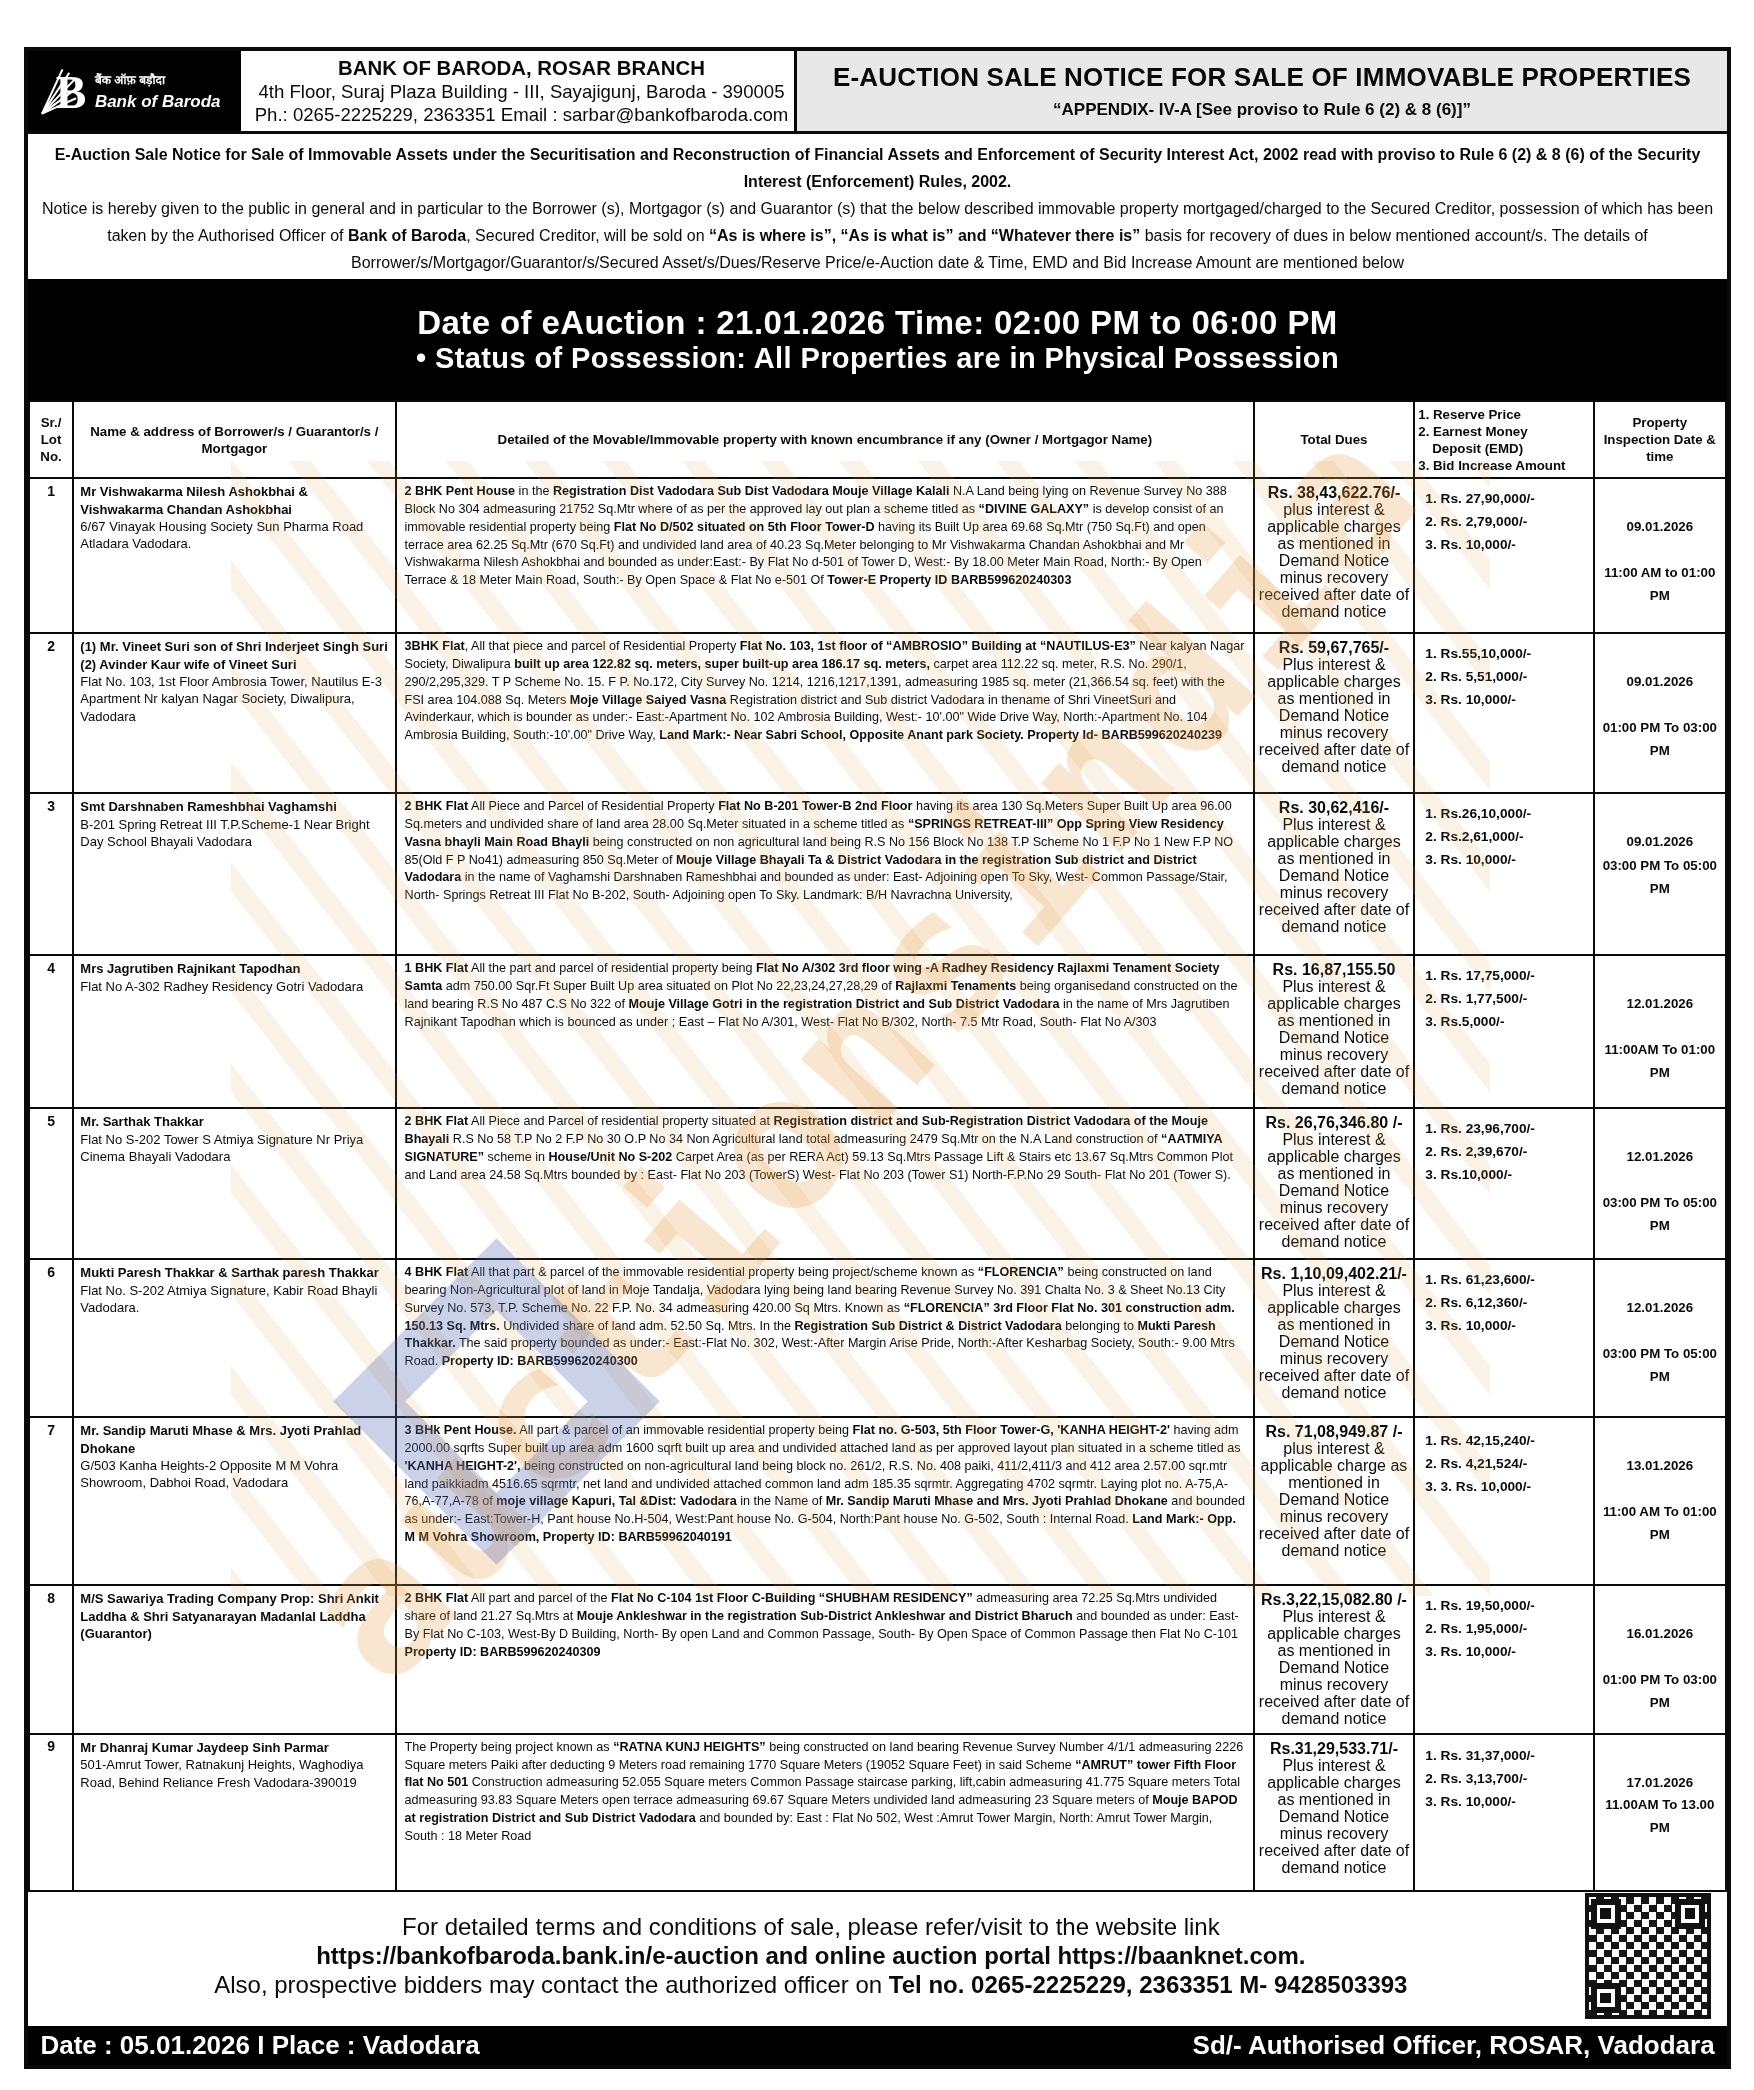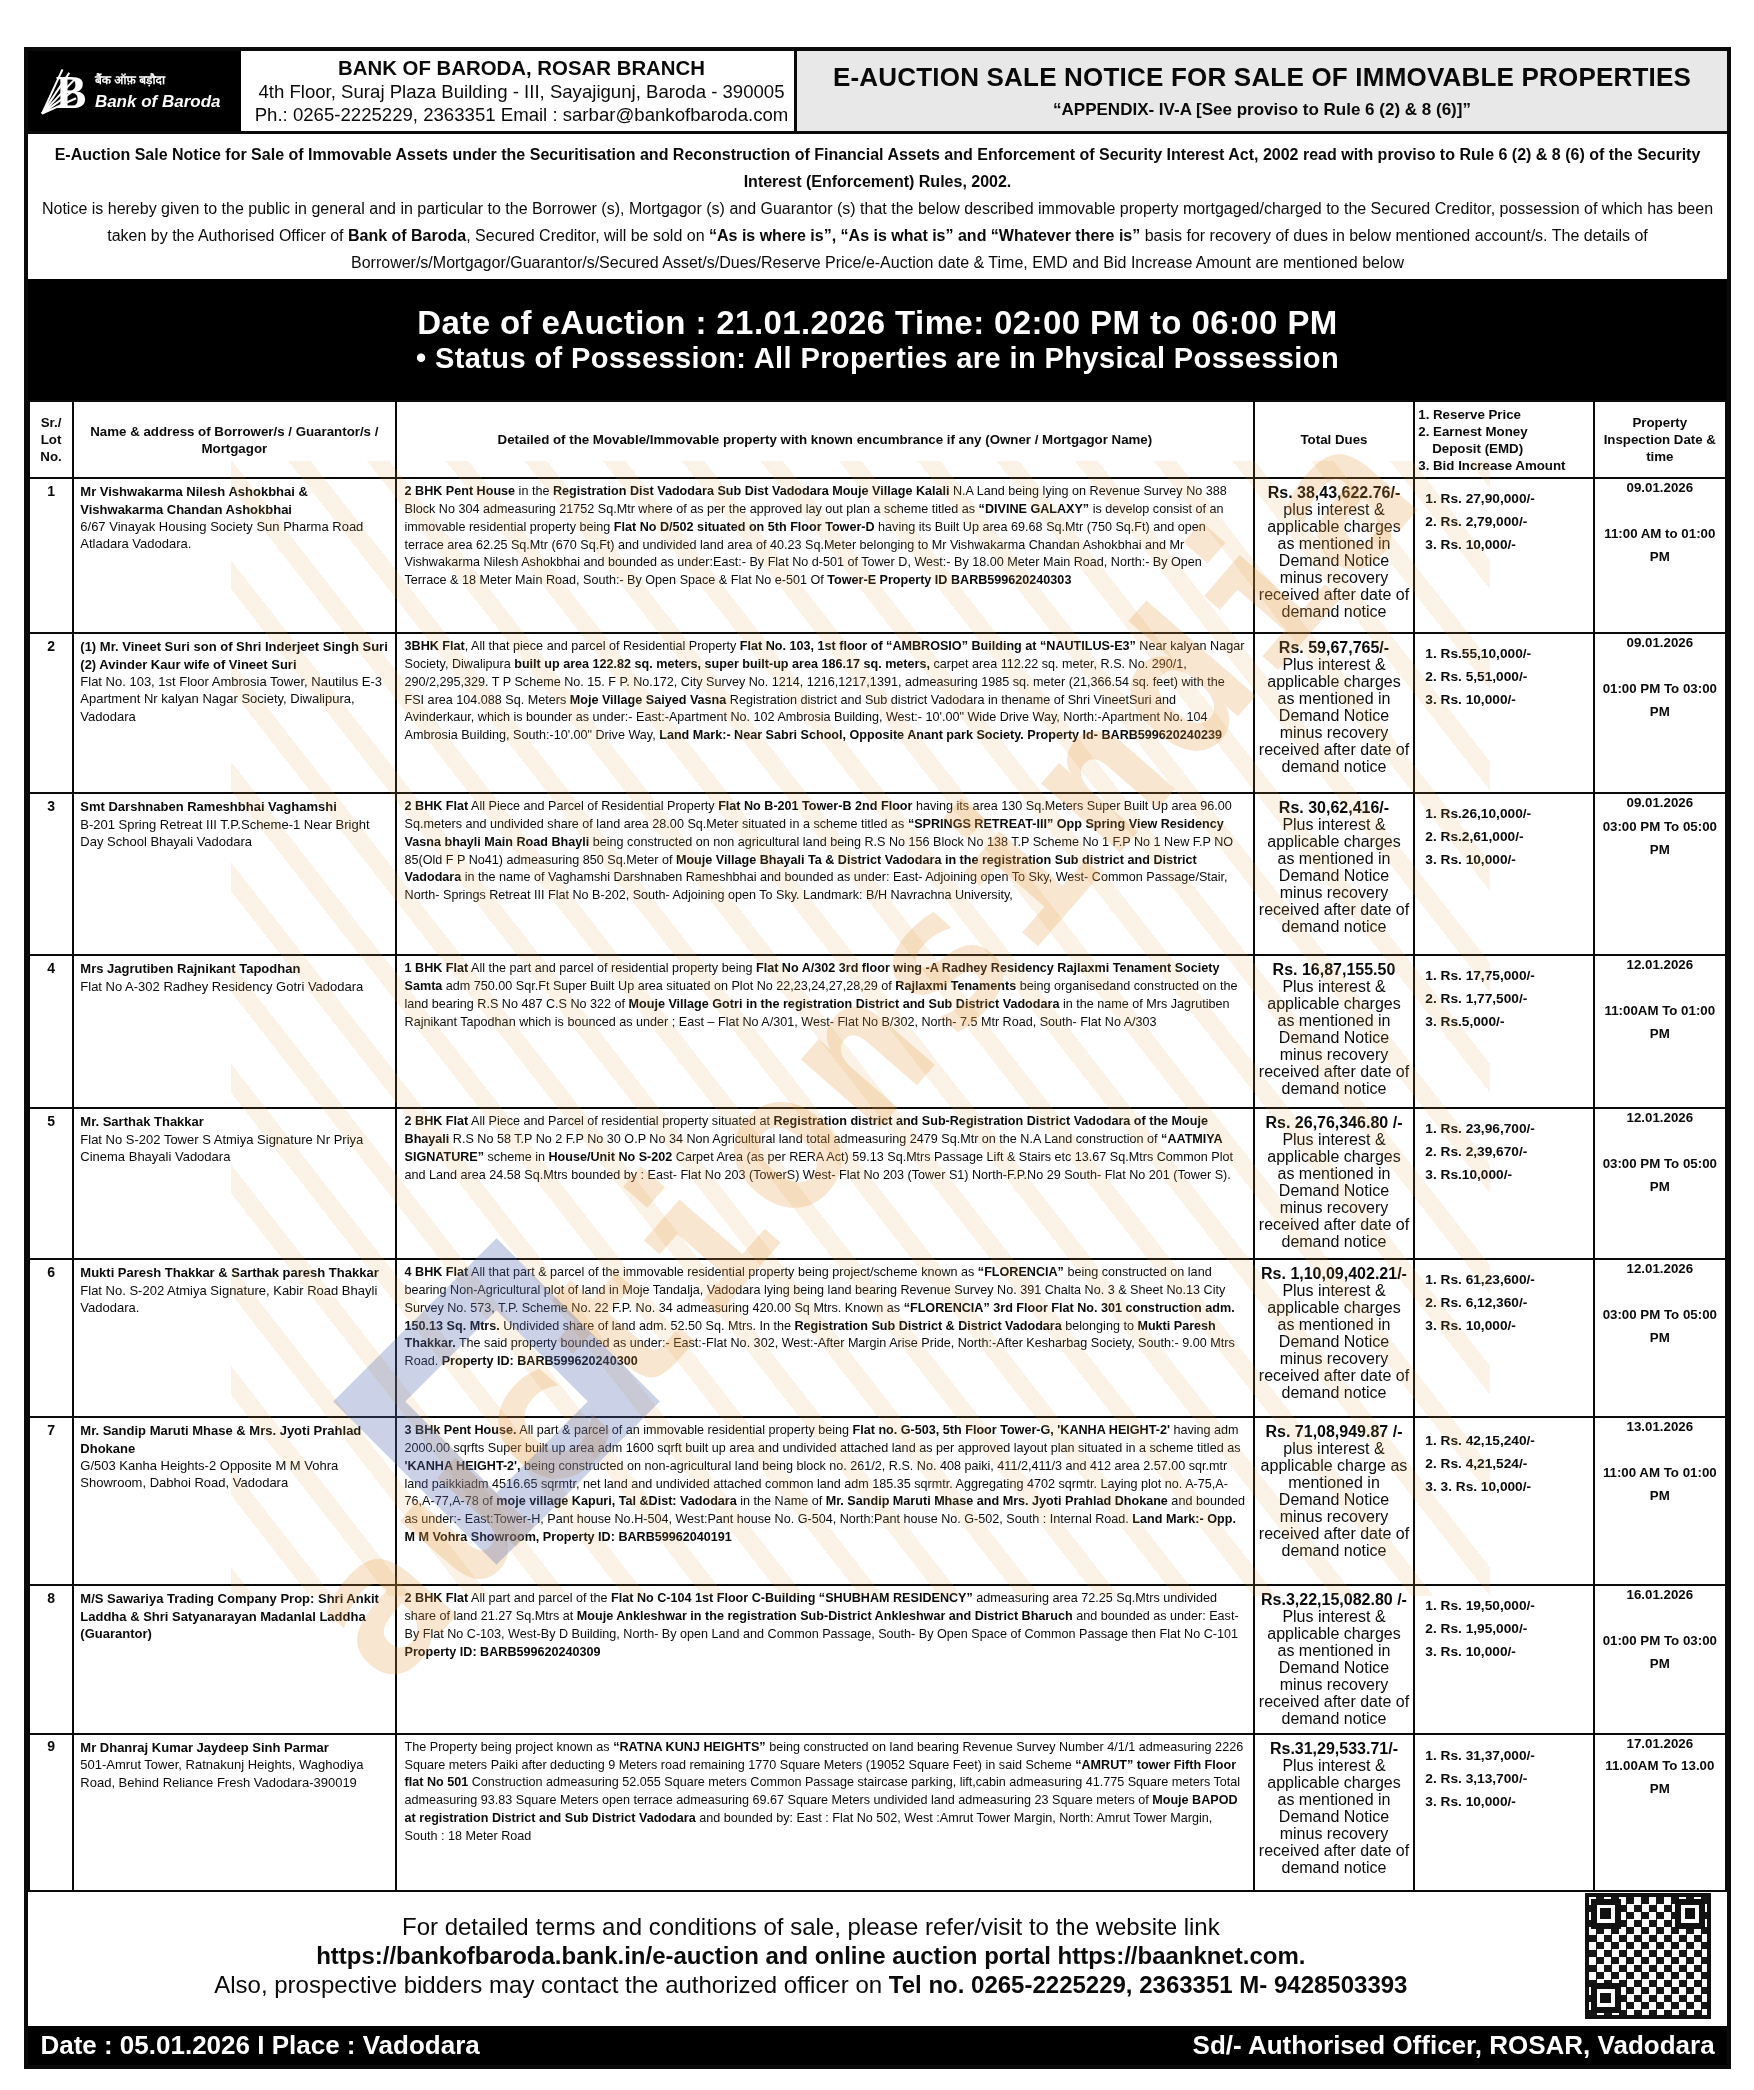--- a/index.html
+++ b/index.html
@@ -41,21 +41,21 @@
   th.rp .ind{padding-left:14px;}
   td.sr{font-weight:bold;text-align:center;font-size:14px;padding-top:3.5px;}
   td.nm{padding:4.4px 6.2px;font-size:13px;line-height:17.3px;}
   td.nm .bname{font-weight:bold;}
   td.dt{padding:4.4px 8px;font-size:12.6px;line-height:17.7px;text-align:left;}
   td.du{text-align:center;font-size:16px;line-height:17px;padding:5.3px 3.5px;}
   td.du .amt{font-weight:bold;}
   td.pr{vertical-align:middle;padding:3.5px 3.5px 3.5px 10.6px;font-weight:bold;font-size:13.7px;}
   td.pr div{margin:8px 0;}
   td.insp{vertical-align:middle;text-align:center;font-weight:bold;font-size:13.3px;}
-  td.insp .d{margin-bottom:26.6px;}
+  td.insp .d{margin-bottom:26.6px;margin-top:39px;}
   td.insp .t{line-height:23px;}
 
   
   .footer{flex:1 1 auto;position:relative;display:flex;flex-direction:column;justify-content:center;
           text-align:center;gap:1px;padding-right:151px;padding-left:17.7px;box-sizing:border-box;}
   .footer .f1{font-size:24px;}
   .footer .f2{font-size:24px;font-weight:bold;}
   .footer .f3{font-size:24px;}
   .footer .f3 b{font-weight:bold;}
   .qr{position:absolute;right:16px;top:50%;transform:translateY(-50%);width:126px;height:126px;

